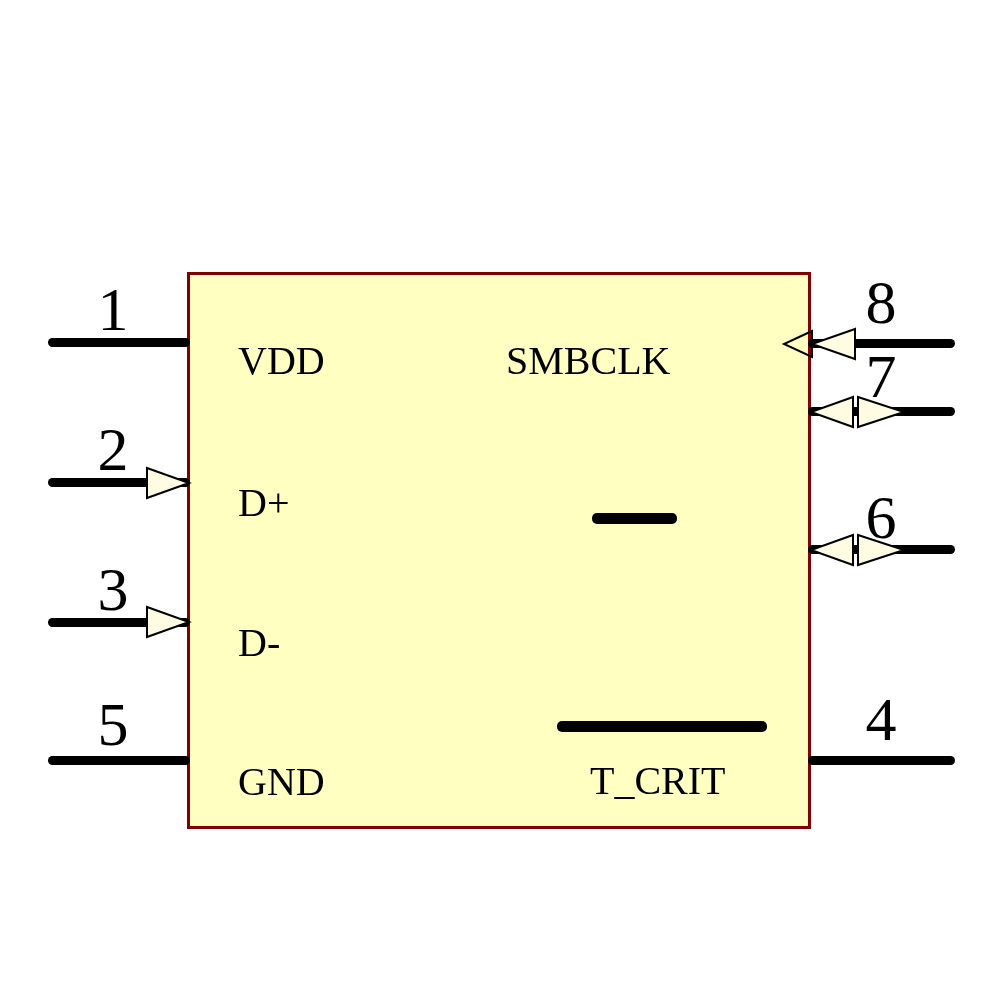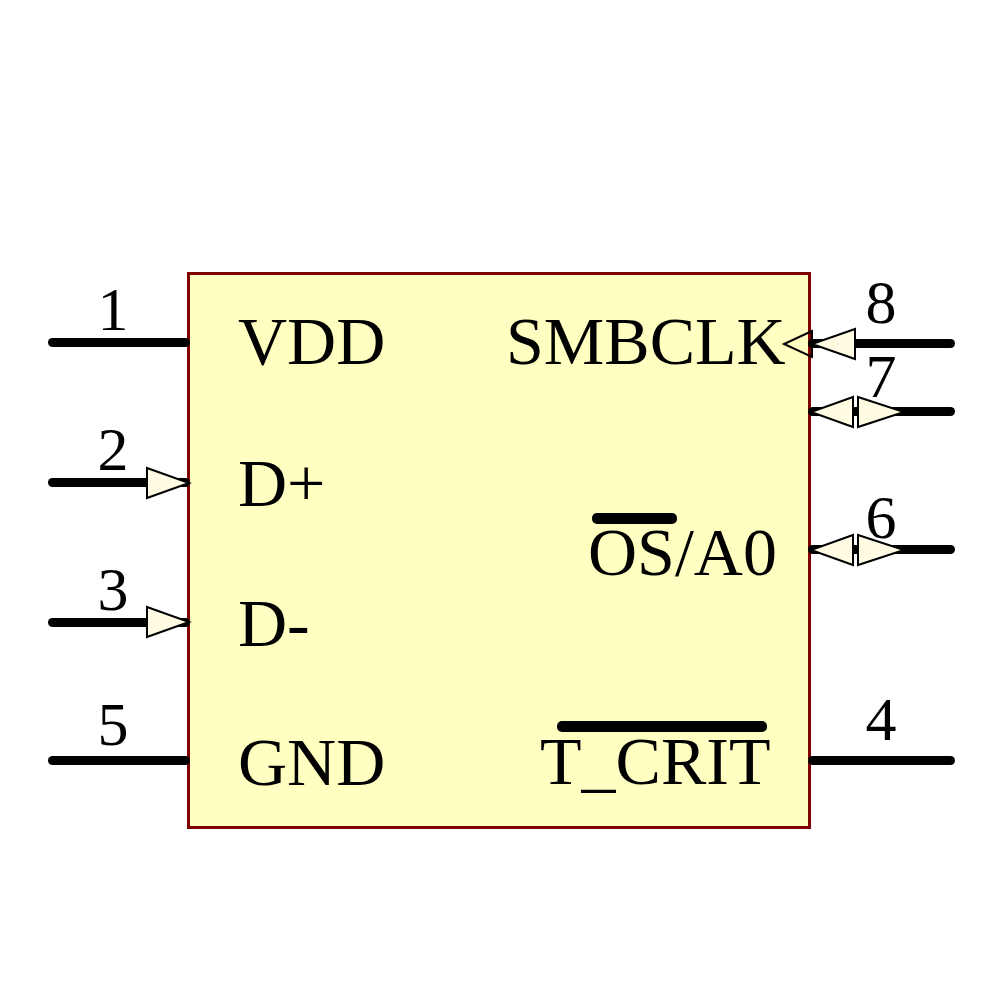--- a/index.html
+++ b/index.html
@@ -37,24 +37,25 @@
     width: 100px;
     text-align: center;
     font-size: 62px;
     line-height: 62px;
     color: var(--text-color, #000000);
   }
   .pin-number.left  { left: 63px; }
   .pin-number.right { left: 831px; }
   .pin-label {
     position: absolute;
-    font-size: 68px;
+    font-size: 40px;
     line-height: 60px;
     white-space: nowrap;
     color: var(--text-color, #000000);
+    margin-top: 20px;
   }
   .overline-bar {
     position: absolute;
     height: 11px;
     background: var(--text-color, #000000);
     border-radius: 5px;
   }
   svg.arrow-overlay {
     position: absolute;
     left: 0;
@@ -108,19 +109,18 @@
   <div class="pin-number right" style="top:345px">7</div>
   <div class="pin-number right" style="top:486px">6</div>
   <div class="pin-number right" style="top:688px">4</div>
 
   <div class="pin-label" style="left:238px;top:311px">VDD</div>
   <div class="pin-label" style="left:238px;top:453px">D+</div>
   <div class="pin-label" style="left:238px;top:593px">D-</div>
   <div class="pin-label" style="left:238px;top:732px">GND</div>
   <div class="pin-label" style="left:506px;top:311px">SMBCLK</div>
 
-  <div class="pin-label" style="left:588px;top:522px"><span>OS</span><span>/A0</span></div>
   <div class="overline-bar" style="left:592px;top:513px;width:85px"></div>
 
-  <div class="pin-label" style="left:540px;top:731px"><span>T_CRIT</span></div>
+  <div class="pin-label" style="left:590px;top:731px"><span>T_CRIT</span></div>
   <div class="overline-bar" style="left:557px;top:721px;width:210px"></div>
 
 </div>
 
 </body></html>

